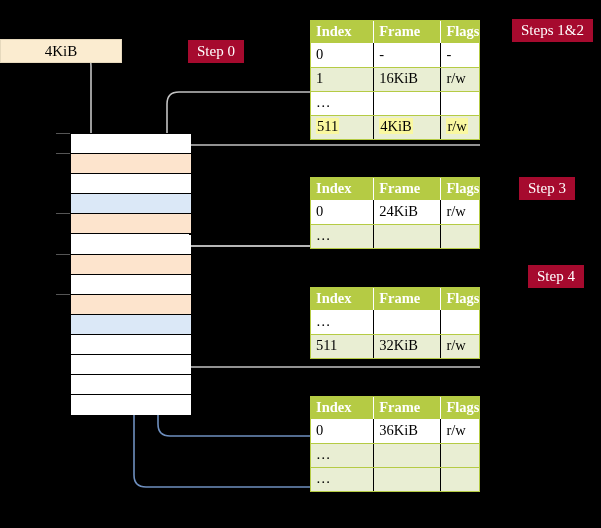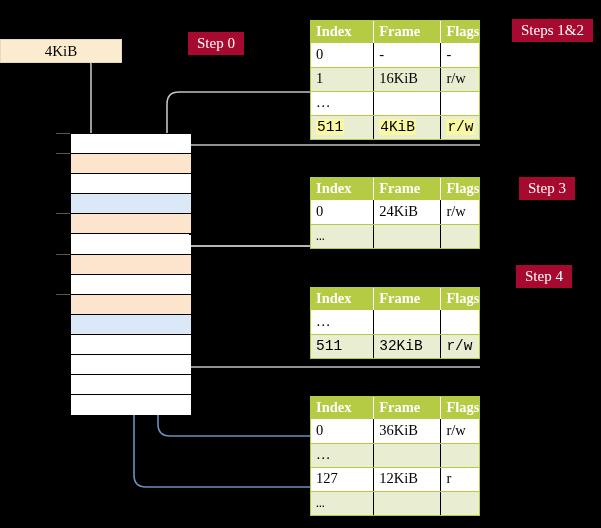--- a/index.html
+++ b/index.html
@@ -120,21 +120,21 @@
     color: #000000;
     border-right: 1.3px solid #000000;
     border-bottom: 1.3px solid #b5cb44;
     vertical-align: middle;
     overflow: hidden;
     white-space: nowrap;
   }
   .ptable td:last-child { border-right: none; }
   .ptable tr.odd td { background: #ffffff; }
   .ptable tr.even td { background: #e9eed3; }
-  .ptable tr:last-child td { border-bottom: none; font-family: Liberation Mono, monospace; }
+  .ptable tr:last-child td { border-bottom: none; }
   .ptable td .hl {
     background: #faf8a0;
     padding: 0 1px;
   }
   .col-index { width: 56px; }
   .col-frame { width: 60px; }
   .col-flags { width: 34px; }
 </style>
 </head>
 <body>
@@ -303,40 +303,35 @@
             <tr class="odd">
               <td class="col-index">0</td>
               <td class="col-frame">36KiB</td>
               <td class="col-flags">r/w</td>
             </tr>
             <tr class="even">
               <td class="col-index">…</td>
               <td class="col-frame">&nbsp;</td>
               <td class="col-flags">&nbsp;</td>
             </tr>
-            <tr class="odd">
-              <td class="col-index">127</td>
-              <td class="col-frame">12KiB</td>
-              <td class="col-flags">r</td>
-            </tr>
             <tr class="even">
               <td class="col-index">…</td>
               <td class="col-frame">&nbsp;</td>
               <td class="col-flags">&nbsp;</td>
             </tr>
           </tbody>
         </table>
       </div>
     </div>
 
   <div id="badges-host">
-      <div class="badge" style="left: 188px; top: 32px;">Step 0</div>
+      <div class="badge" style="left: 188px; top: 40px;">Step 0</div>
       <div class="badge" style="left: 512px; top: 19px;">Steps 1&amp;2</div>
       <div class="badge" style="left: 519px; top: 177px;">Step 3</div>
-      <div class="badge" style="left: 516px; top: 265px;">Step 4</div>
+      <div class="badge" style="left: 528px; top: 265px;">Step 4</div>
     </div>
 
 <div class="tick" style="top: 133px;"></div>
     <div class="tick" style="top: 153.1px;"></div>
     <div class="tick" style="top: 213.4px;"></div>
     <div class="tick" style="top: 253.6px;"></div>
     <div class="tick" style="top: 293.8px;"></div>
   </div>
 
 </body></html>

